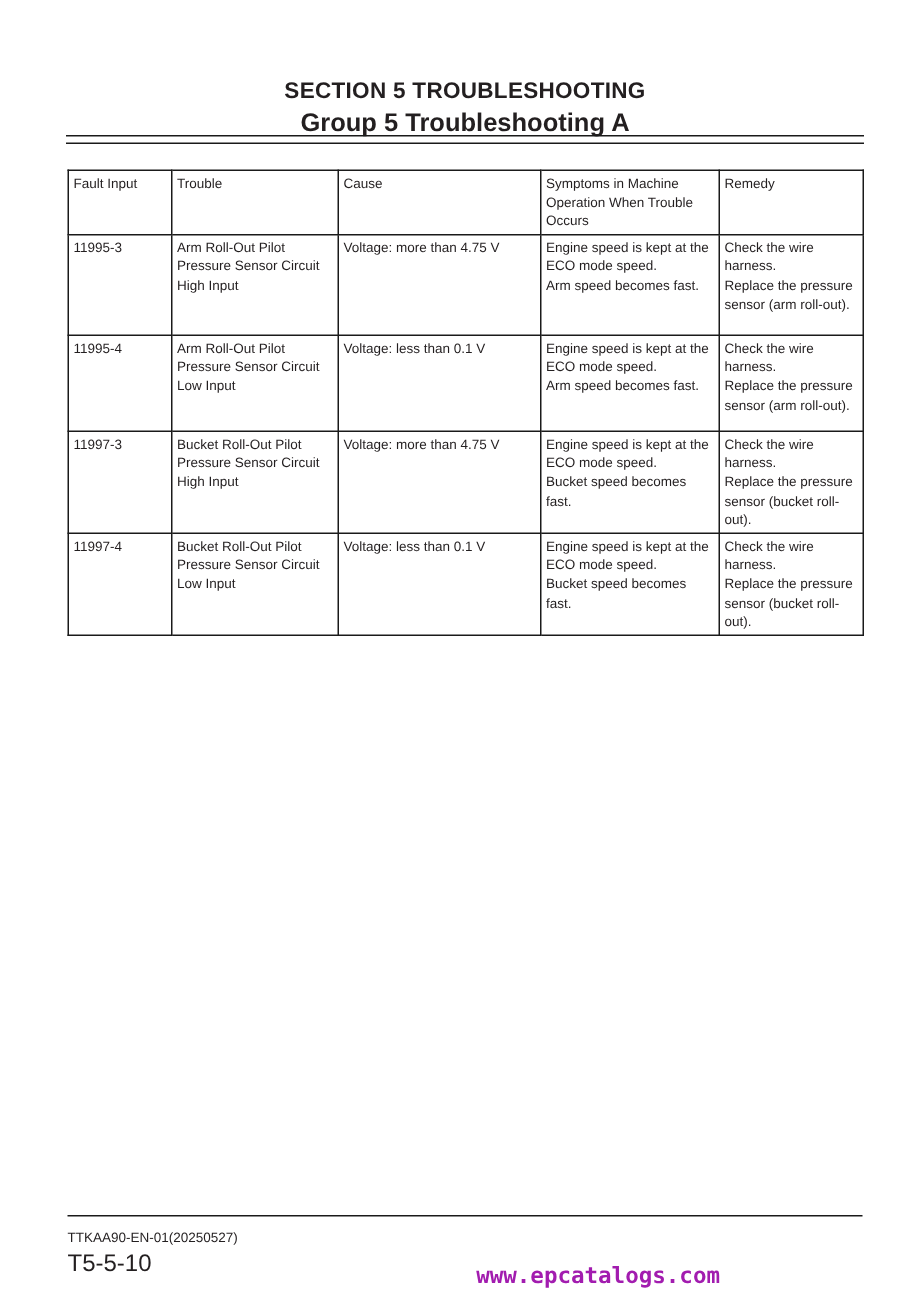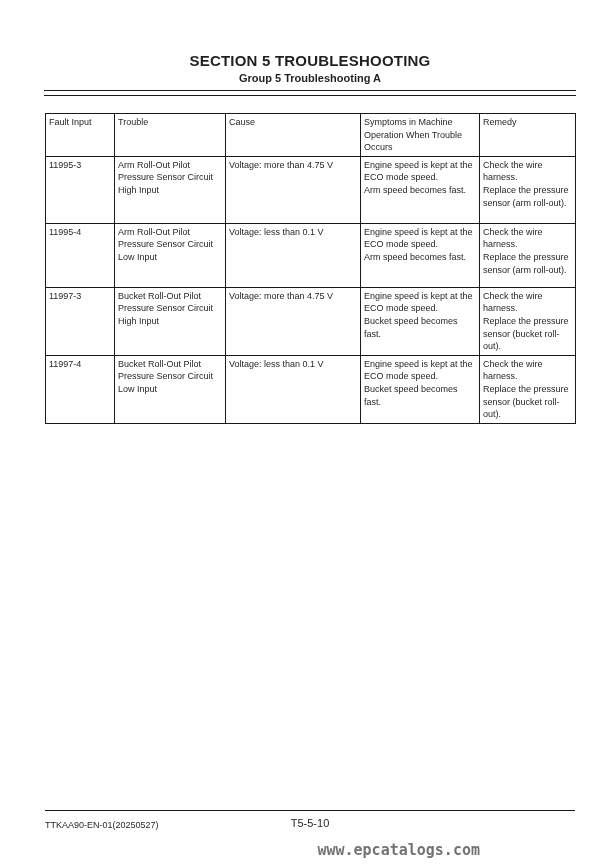--- a/index.html
+++ b/index.html
@@ -13,21 +13,21 @@
   }
   .page { position: absolute; left: 0; top: 0; width: 527px; height: 868px; background: #ffffff; border-radius: 32px; }
 
   .doc-header { position: absolute; left: 45px; top: 0; width: 530px; text-align: center; }
   .section-title {
     position: absolute; left: 0; top: 52px; width: 100%;
     font-size: 15px; font-weight: bold; letter-spacing: 0.2px;
   }
   .group-title {
     position: absolute; left: 0; top: 72px; width: 100%;
-    font-size: 11px; font-weight: bold;
+    font-size: 17px; font-weight: bold;
   }
 
   .double-rule {
     position: absolute; left: 44px; top: 90px; width: 532px; height: 6px;
     border-top: 1.5px solid #1a1a1a; border-bottom: 1.5px solid #1a1a1a;
   }
 
   table.fault-table {
     position: absolute; left: 45px; top: 113px; width: 530px;
     border-collapse: collapse; table-layout: fixed;
@@ -50,28 +50,28 @@
 
   .footer-rule {
     position: absolute; left: 45px; top: 810px; width: 530px;
     border-top: 1.5px solid #1a1a1a;
   }
   .footer-doc {
     position: absolute; left: 45px; top: 820px;
     font-size: 9px;
   }
   .footer-page {
-    position: absolute; left: 45px; top: 817px; width: 530px;
-    text-align: center; font-size: 11px;
+    position: absolute; left: 45px; top: 834px; width: 530px;
+    font-size: 16px;
   }
   .watermark {
     position: absolute; right: 47px; top: 841px;
     font-family: "DejaVu Sans Mono", monospace;
     font-weight: bold; font-size: 15px;
-    color: #737373;
+    color: #a21caf;
   }
 </style>
 </head>
 <body>
 
 <div class="page">
 
   <div class="doc-header">
     <div class="section-title">SECTION 5 TROUBLESHOOTING</div>
     <div class="group-title">Group 5 Troubleshooting A</div>

